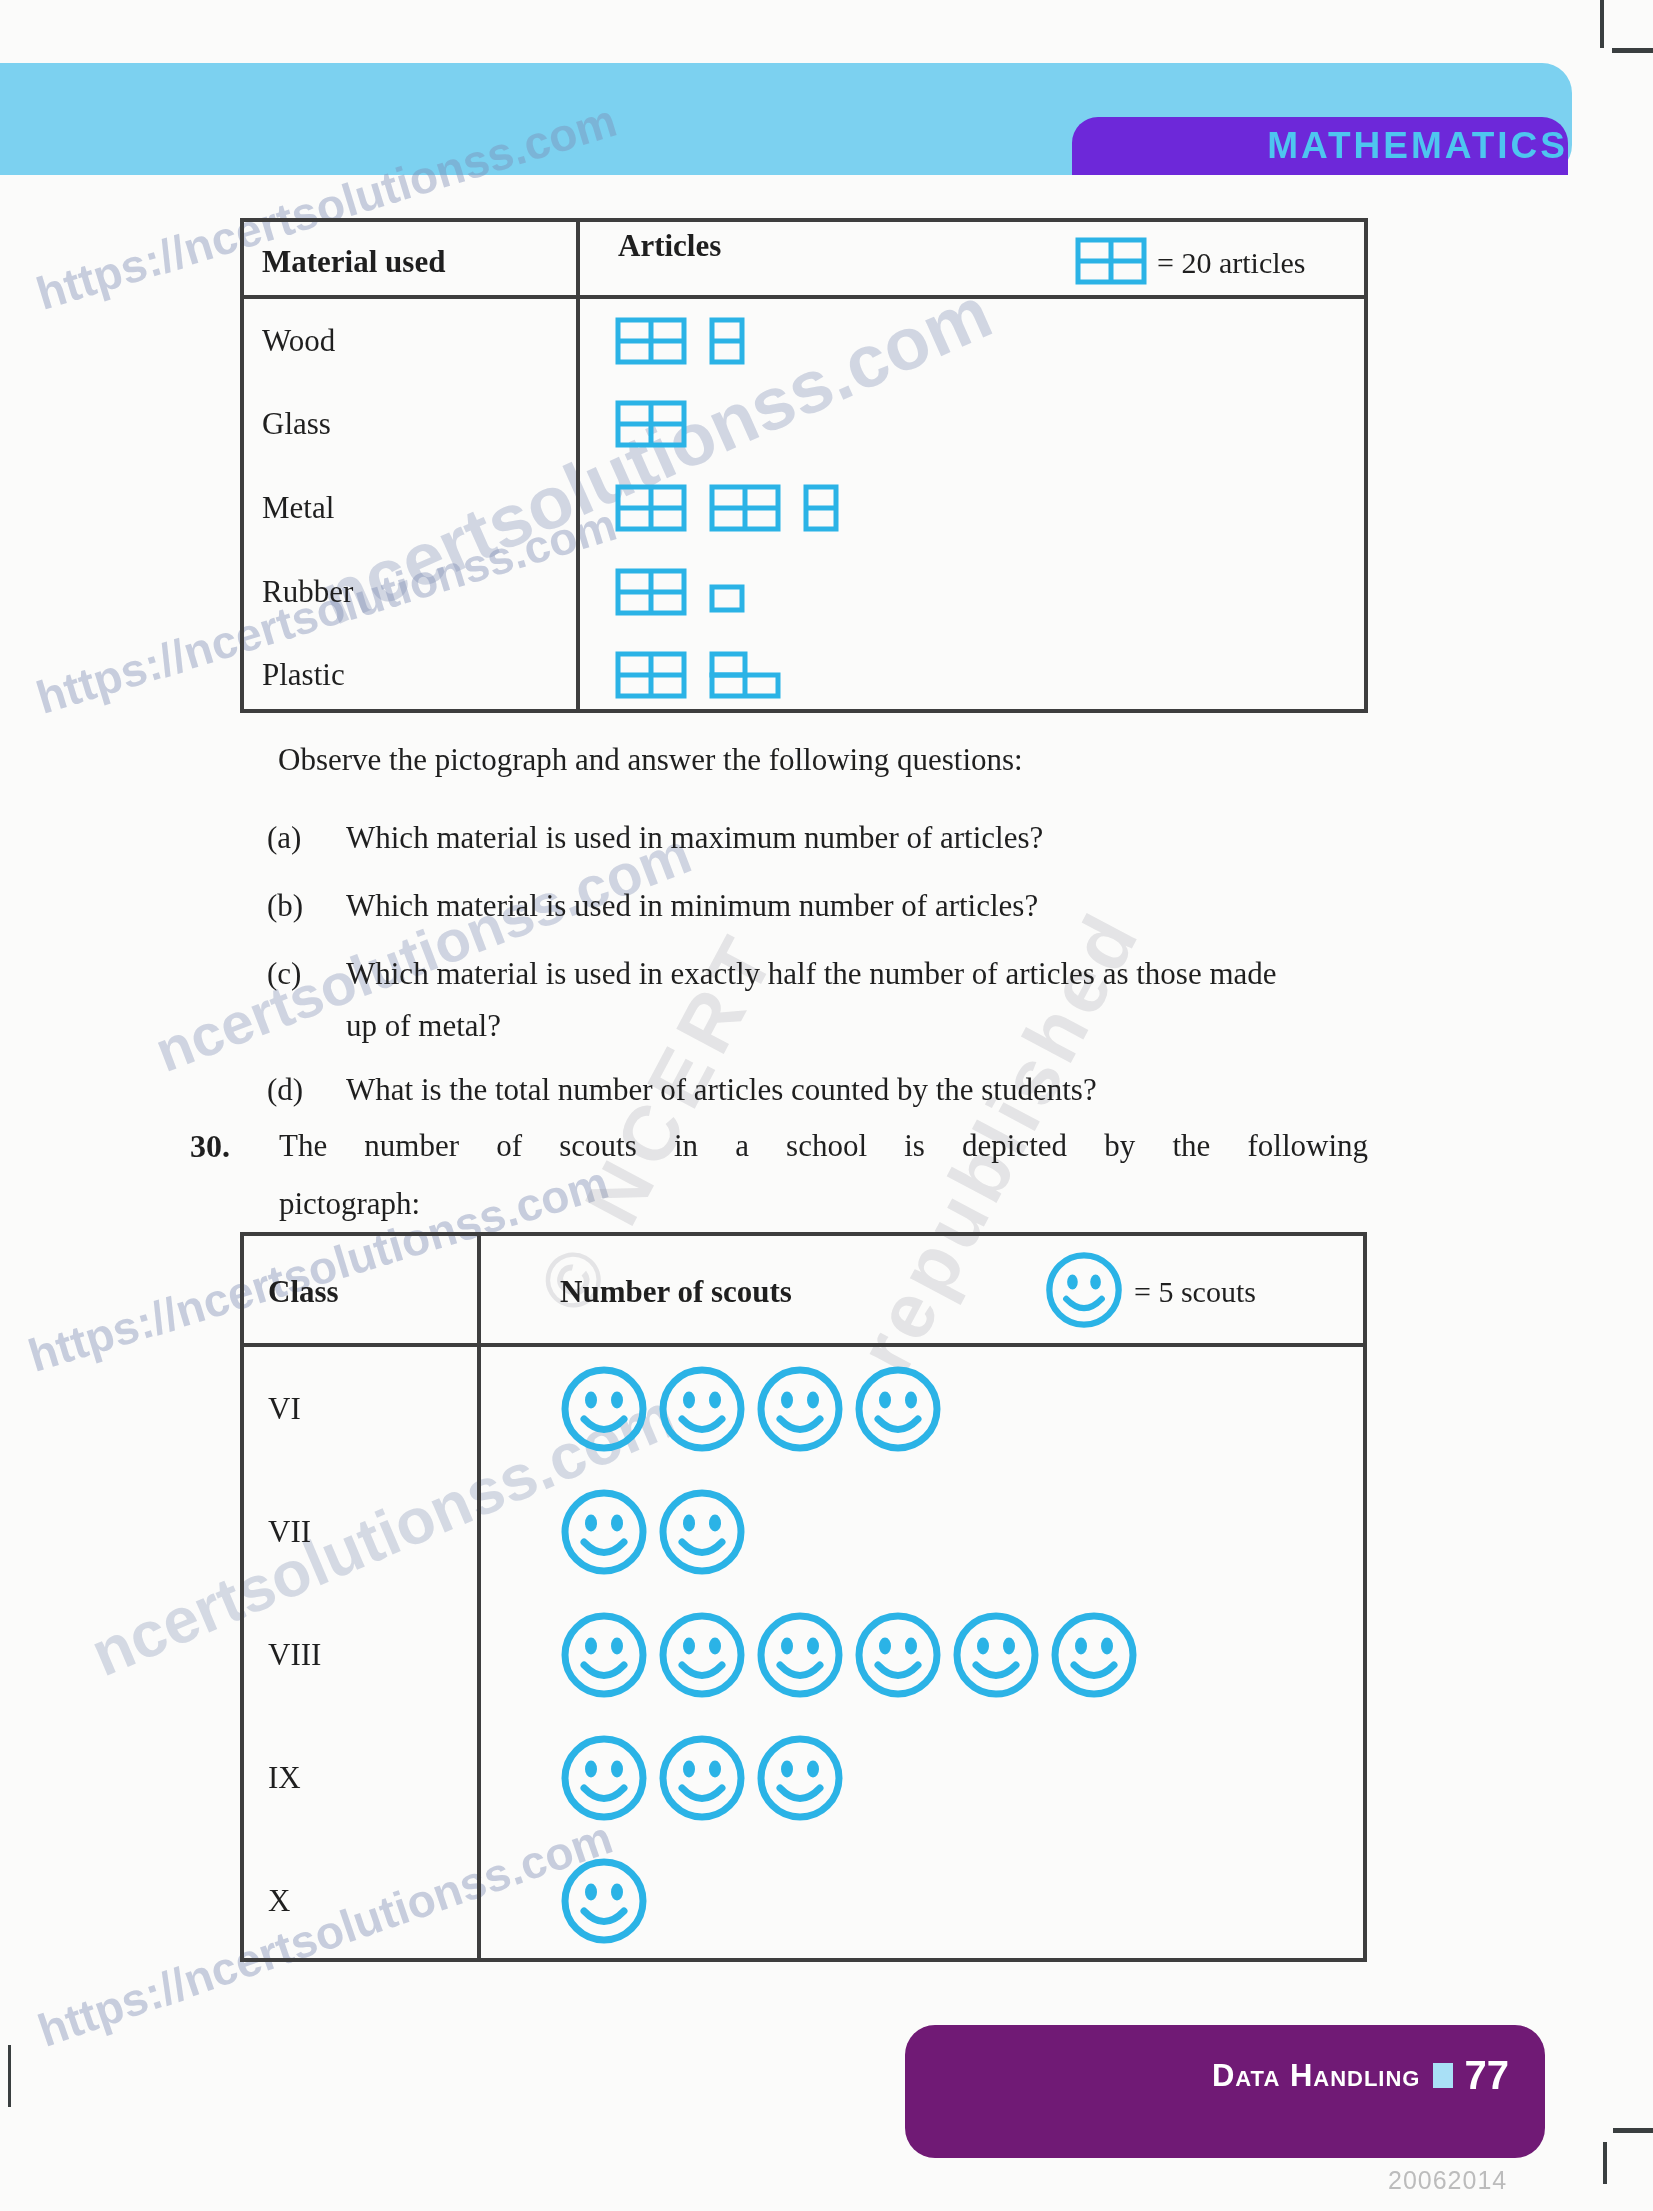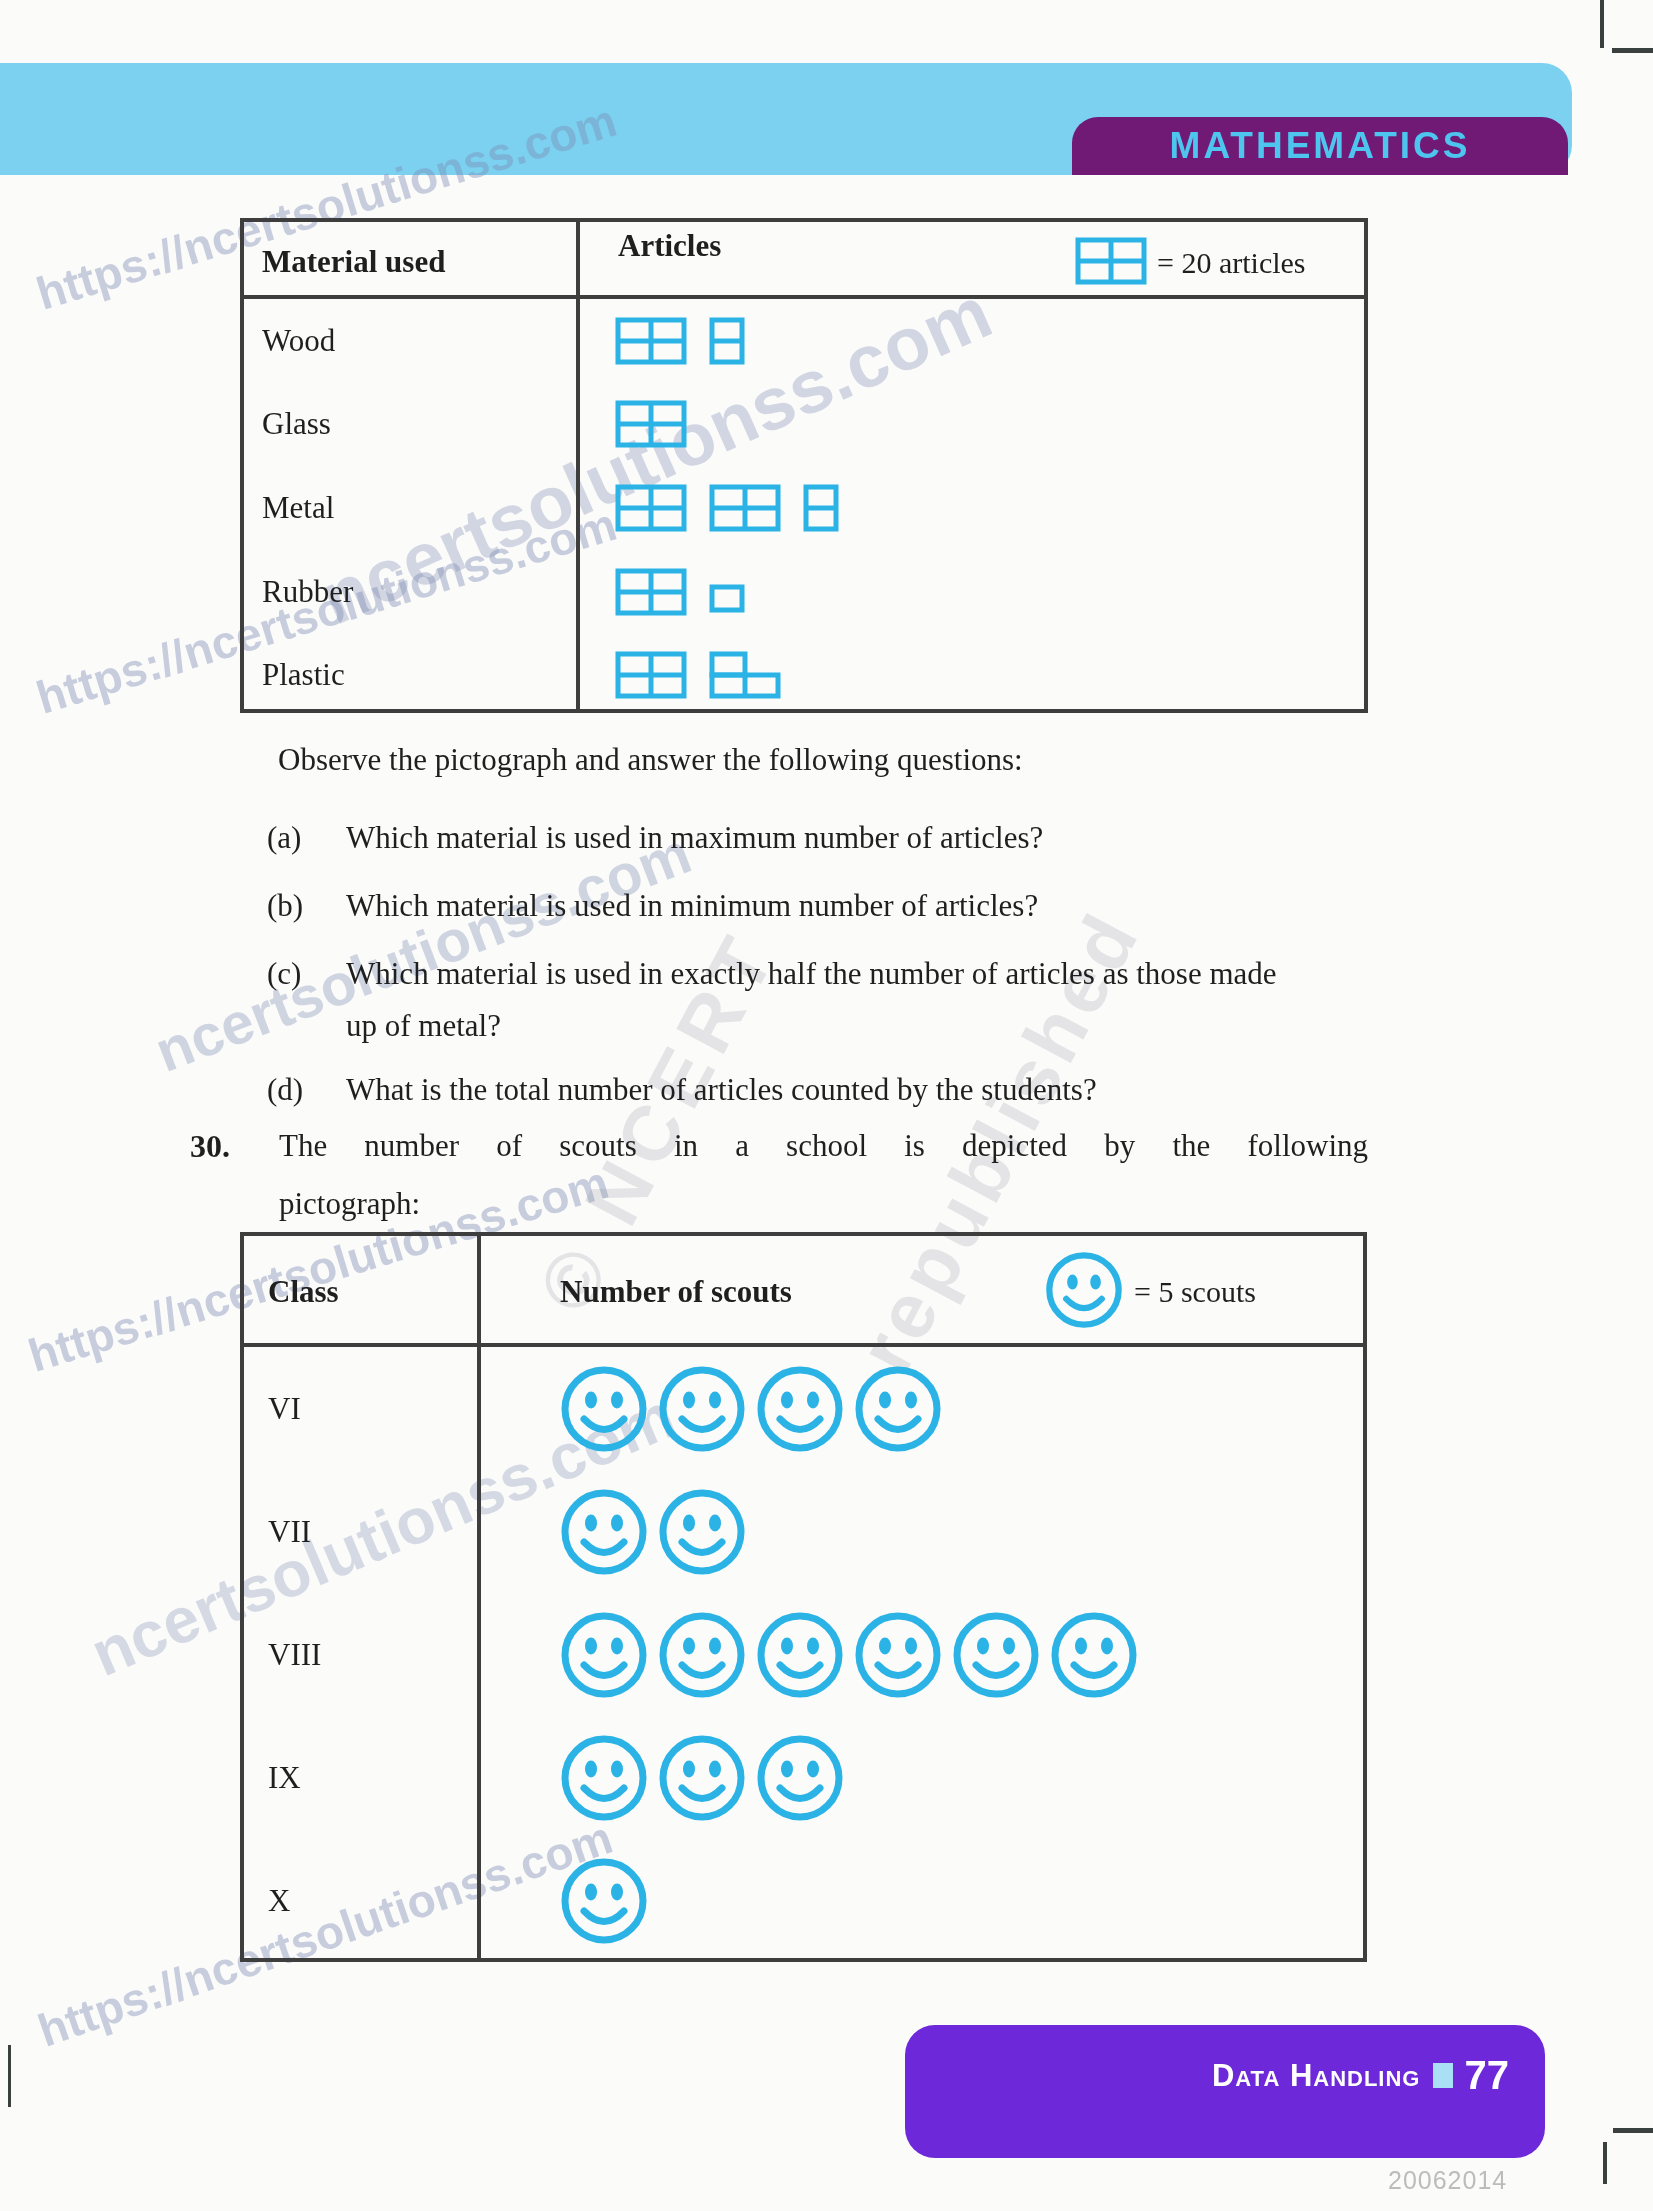--- a/index.html
+++ b/index.html
@@ -5,21 +5,21 @@
   *{box-sizing:border-box;margin:0;padding:0}
   html,body{background:#e8e8e8}
   body{font-family:"Liberation Serif",serif;color:#1f1f1f}
   .page{position:relative;width:1653px;height:2211px;background:#fbfbfa;overflow:hidden;margin:0 auto}
 
   
   .crop{position:absolute;background:#3a3f40}
 
   
   .band{position:absolute;left:0;top:63px;width:1572px;height:112px;background:#7cd1f0;border-radius:0 30px 30px 0}
-  .tab{position:absolute;left:1072px;top:117px;width:496px;height:58px;background:#701a75;border-radius:26px 26px 0 0;display:flex;align-items:center;justify-content:center}
+  .tab{position:absolute;left:1072px;top:117px;width:496px;height:58px;background:#6d28d9;border-radius:26px 26px 0 0;display:flex;align-items:center;justify-content:flex-end}
   .tab span{font-family:"Liberation Sans",sans-serif;font-weight:bold;font-size:37px;letter-spacing:3px;color:#4ec5ef}
 
   
   .wm{position:absolute;font-family:"Liberation Sans",sans-serif;font-weight:bold;color:rgba(122,138,177,.40);white-space:nowrap;transform-origin:left center;pointer-events:none;z-index:1}
   .wm.gray{color:rgba(140,140,148,.20)}
   .wm1{left:38px;top:268px;font-size:46px;transform:rotate(-17deg)}
   .wm2{left:325px;top:560px;font-size:74px;transform:rotate(-24deg);color:rgba(122,138,177,.32)}
   .wm3{left:38px;top:672px;font-size:46px;transform:rotate(-17deg)}
   .wm4{left:158px;top:1020px;font-size:58px;transform:rotate(-21deg);color:rgba(122,138,177,.34)}
   .wm5{left:30px;top:1330px;font-size:46px;transform:rotate(-17deg)}
@@ -358,21 +358,21 @@
               <ellipse cx="32" cy="36" rx="6" ry="8.5" fill="#2bb3e6"></ellipse>
               <ellipse cx="58" cy="36" rx="6" ry="8.5" fill="#2bb3e6"></ellipse>
               <path d="M25 55 Q45 76 65 55" fill="none" stroke="#2bb3e6" stroke-width="7" stroke-linecap="round"></path>
             </svg>
           </div>
         </div>
       </div>
     <div class="vline" style="left:233px"></div>
   </div>
 
-  <div class="footer" style="background: #6d28d9;">
+  <div class="footer" style="background: #701a75;">
     <div class="ftext">
       <span class="fchapter">Data Handling</span>
       <span class="fsquare"></span>
       <span class="fpage">77</span>
     </div>
   </div>
   <div class="faint-code">20062014</div>
 
 </div>
 

